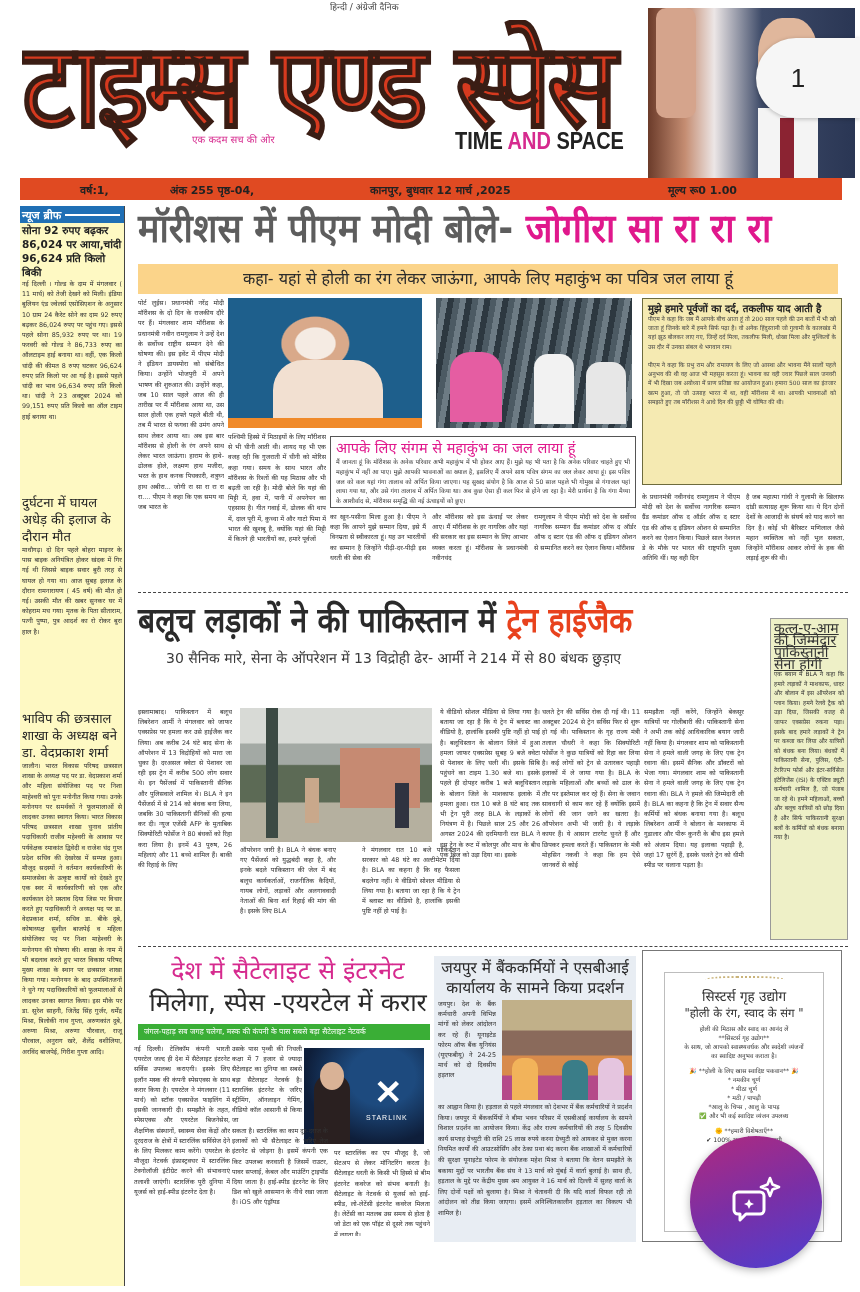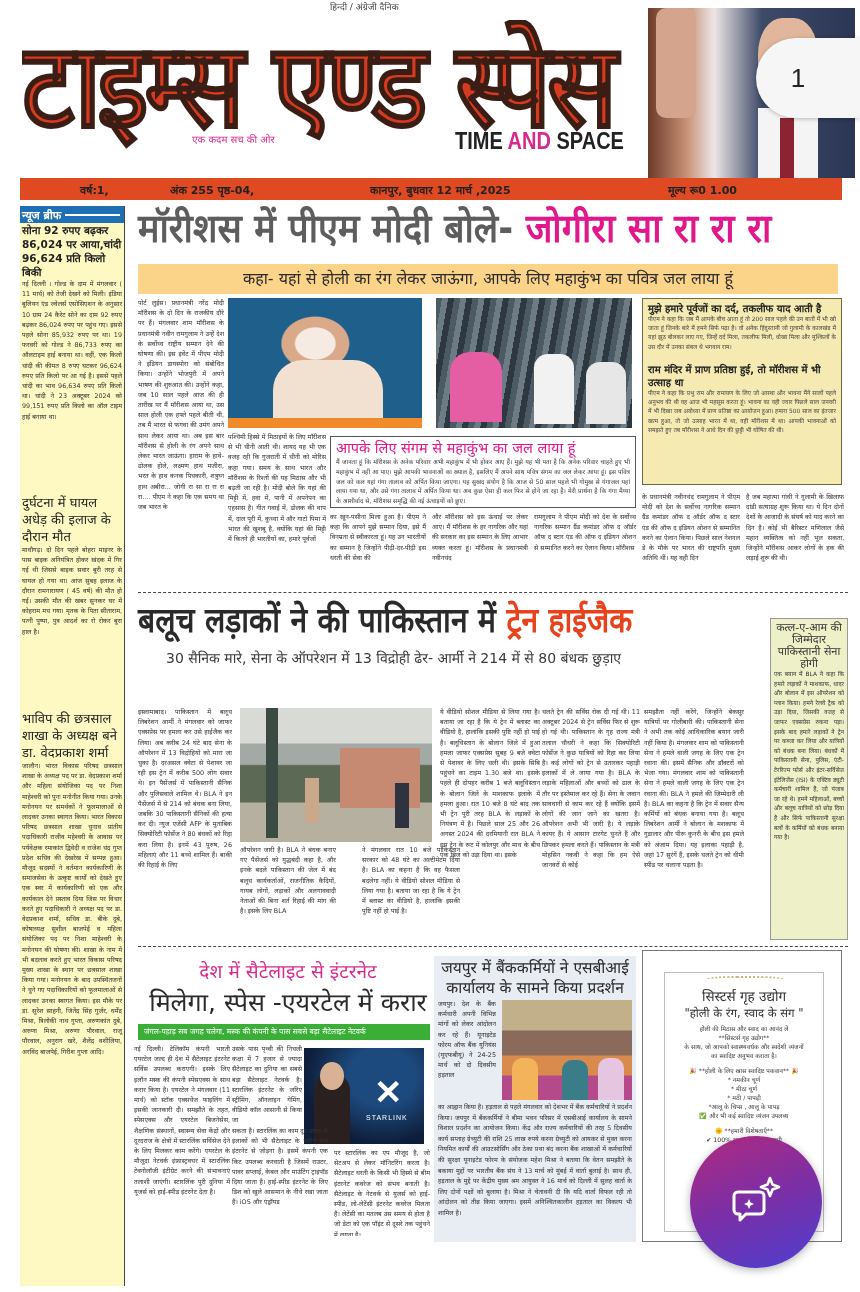--- a/index.html
+++ b/index.html
@@ -68,25 +68,25 @@
   #photo-train .loco { position: absolute; left: 100px; top: 40px; width: 80px; height: 60px; background: #c68a72; }
   #photo-train .pillar { position: absolute; left: 26px; top: 0; width: 12px; height: 130px; background: #3c4a44; }
   #photo-train .man { position: absolute; left: 65px; top: 70px; width: 14px; height: 45px; background: #c9a88b; }
   #photo-train .man2 { position: absolute; left: 155px; top: 75px; width: 14px; height: 45px; background: #2f3340; }
   #s2-col2 { left: 240px; top: 845px; width: 96px; height: 97px; }
   #s2-col3 { left: 326px; top: 845px; width: 98px; height: 97px; margin-left: 36px; }
   #s2-col4 { left: 440px; top: 707px; width: 100px; height: 235px; }
   #s2-col5 { left: 542px; top: 707px; width: 98px; height: 235px; }
   #s2-col6 { left: 644px; top: 707px; width: 100px; height: 235px; }
   #massacre-box { left: 770px; top: 618px; width: 78px; height: 322px; background: #eef0c7; border: 1px solid #999; padding: 3px; }
-  #massacre-box .h { font-size: 11px; line-height: 12px; text-align: center; color: #333; }
+  #massacre-box .h { font-size: 14px; line-height: 12px; text-align: left; color: #333; text-decoration: underline; }
   #massacre-box .txt { font-size: 5.9px; line-height: 9.6px; }
 
   
-  #s3-h1 { left: 138px; top: 955px; width: 300px; font-size: 19px; line-height: 32px; color: #d62a8e; text-align: center; white-space: nowrap; }
+  #s3-h1 { left: 138px; top: 955px; width: 300px; font-size: 25px; line-height: 32px; color: #d62a8e; text-align: center; white-space: nowrap; }
   #s3-h2 { left: 138px; top: 987px; width: 300px; font-size: 25px; line-height: 32px; color: #2a2a2a; text-align: center; white-space: nowrap; }
   #s3-bar { left: 138px; top: 1024px; width: 292px; height: 16px; background: #3aae36; color: #fff; font-size: 7.5px; line-height: 16px; padding-left: 6px; white-space: nowrap; overflow: hidden; }
   #s3-col1 { left: 134px; top: 1044px; width: 96px; height: 190px; }
   #s3-col2 { left: 232px; top: 1044px; width: 70px; height: 80px; }
   #photo-musk { left: 304px; top: 1048px; width: 120px; height: 96px; background: radial-gradient(ellipse at 65% 30%, #1d4a7e 0 30%, #0e1e3a 70%); overflow: hidden; }
   #photo-musk .person { position: absolute; left: 10px; top: 26px; width: 36px; height: 72px; background: #2a2020; border-radius: 16px 16px 0 0; }
   #photo-musk .head { position: absolute; left: 16px; top: 14px; width: 24px; height: 28px; background: #d9b296; border-radius: 50%; }
   #photo-musk .x { position: absolute; left: 70px; top: 24px; font-size: 34px; color: #fff; font-weight: bold; font-family: "Liberation Sans", sans-serif; }
   #photo-musk .logo { position: absolute; left: 62px; top: 66px; font-size: 7px; color: #fff; letter-spacing: 1px; font-family: "Liberation Sans", sans-serif; }
   #s3-col2b { left: 232px; top: 1126px; width: 96px; height: 110px; }
@@ -163,21 +163,20 @@
 <div class="abs" id="sangam-box">
   <div class="h">आपके लिए संगम से महाकुंभ का जल लाया हूं</div>
   <div class="txt" style="height:50px">मैं जानता हूं कि मॉरीशस के अनेक परिवार अभी महाकुंभ में भी होकर आए हैं। मुझे यह भी पता है कि अनेक परिवार चाहते हुए भी महाकुंभ में नहीं आ पाए। मुझे आपकी भावनाओं का ख्याल है, इसलिए मैं अपने साथ पवित्र संगम का जल लेकर आया हूं। इस पवित्र जल को कल यहां गंगा तालाब को अर्पित किया जाएगा। यह सुखद संयोग है कि आज से 50 साल पहले भी गोमुख से गंगाजल यहां लाया गया था, और उसे गंगा तालाब में अर्पित किया था। अब कुछ ऐसा ही कल फिर से होने जा रहा है। मेरी प्रार्थना है कि गंगा मैय्या के आशीर्वाद से, मॉरीशस समृद्धि की नई ऊंचाइयों को छुए।</div>
 </div>
 <div class="abs txt" id="s1-col3">का खून-पसीना मिला हुआ है। पीएम ने कहा कि आपने मुझे सम्मान दिया, इसे मैं विनम्रता से स्वीकारता हूं। यह उन भारतीयों का सम्मान है जिन्होंने पीढ़ी-दर-पीढ़ी इस धरती की सेवा की</div>
 <div class="abs txt" id="s1-col4">और मॉरीशस को इस ऊंचाई पर लेकर आए। मैं मॉरीशस के हर नागरिक और यहां की सरकार का इस सम्मान के लिए आभार व्यक्त करता हूं। मॉरीशस के प्रधानमंत्री नवीनचंद</div>
 <div class="abs txt" id="s1-col5">रामगुलाम ने पीएम मोदी को देश के सर्वोच्च नागरिक सम्मान ग्रैंड कमांडर ऑफ द ऑर्डर ऑफ द स्टार एंड की ऑफ द इंडियन ओशन से सम्मानित करने का ऐलान किया। मॉरीशस</div>
 <div class="abs" id="side-box">
   <div class="h">मुझे हमारे पूर्वजों का दर्द, तकलीफ याद आती है</div>
   <div class="txt" style="height:46px">पीएम ने कहा कि जब मैं आपके बीच आता हूं तो 200 साल पहले की उन बातों में भी खो जाता हूं जिनके बारे में हमने सिर्फ पढ़ा है। वो अनेक हिंदुस्तानी जो गुलामी के कालखंड में यहां झूठ बोलकर लाए गए, जिन्हें दर्द मिला, तकलीफ मिली, धोखा मिला और मुश्किलों के उस दौर में उनका संबल थे भगवान राम।</div>
-  <div class="h" style="margin-top:2px">राम मंदिर में प्राण प्रतिष्ठा हुई, तो मॉरीशस में भी उत्साह था</div>
   <div class="txt" style="height:92px">पीएम ने कहा कि प्रभु राम और रामायण के लिए जो आस्था और भावना मैंने सालों पहले अनुभव की थी वह आज भी महसूस करता हूं। भावना का वही ज्वार पिछले साल जनवरी में भी दिखा जब अयोध्या में प्राण प्रतिष्ठा का आयोजन हुआ। हमारा 500 साल का इंतजार खत्म हुआ, तो जो उत्साह भारत में था, वही मॉरीशस में था। आपकी भावनाओं को समझते हुए तब मॉरीशस ने आधे दिन की छुट्टी भी घोषित की थी।</div>
 </div>
 <div class="abs txt" id="s1-col6">के प्रधानमंत्री नवीनचंद रामगुलाम ने पीएम मोदी को देश के सर्वोच्च नागरिक सम्मान ग्रैंड कमांडर ऑफ द ऑर्डर ऑफ द स्टार एंड की ऑफ द इंडियन ओशन से सम्मानित करने का ऐलान किया। पिछले साल नेशनल डे के मौके पर भारत की राष्ट्रपति मुख्य अतिथि थीं। यह वही दिन</div>
 <div class="abs txt" id="s1-col7">है जब महात्मा गांधी ने गुलामी के खिलाफ दांडी सत्याग्रह शुरू किया था। ये दिन दोनों देशों के आजादी के संघर्ष को याद करने का दिन है। कोई भी बैरिस्टर मणिलाल जैसे महान व्यक्तित्व को नहीं भूल सकता, जिन्होंने मॉरीशस आकर लोगों के हक की लड़ाई शुरू की थी।</div>
 
 <div class="abs dash" id="dash1"></div>
 
 <div class="abs" id="s2-headline"><span>बलूच लड़ाकों ने की पाकिस्तान में </span><span class="red">ट्रेन हाईजैक</span></div>
 <div class="abs" id="s2-sub">30 सैनिक मारे, सेना के ऑपरेशन में 13 विद्रोही ढेर- आर्मी ने 214 में से 80 बंधक छुड़ाए</div>
 <div class="abs txt" id="s2-col1">इस्लामाबाद। पाकिस्तान में बलूच लिबरेशन आर्मी ने मंगलवार को जाफर एक्सप्रेस पर हमला कर उसे हाईजैक कर लिया। अब करीब 24 घंटे बाद सेना के ऑपरेशन में 13 विद्रोहियों को मारा जा चुका है। दरअसल क्वेटा से पेशावर जा रही इस ट्रेन में करीब 500 लोग सवार थे। इन पैसेंजर्स में पाकिस्तानी सैनिक और पुलिसवाले शामिल थे। BLA ने इन पैसेंजर्स में से 214 को बंधक बना लिया, जबकि 30 पाकिस्तानी सैनिकों की हत्या कर दी। न्यूज एजेंसी AFP के मुताबिक सिक्योरिटी फोर्सेज ने 80 बंधकों को रिहा करा लिया है। इनमें 43 पुरुष, 26 महिलाएं और 11 बच्चे शामिल हैं। बाकी की रिहाई के लिए</div>

